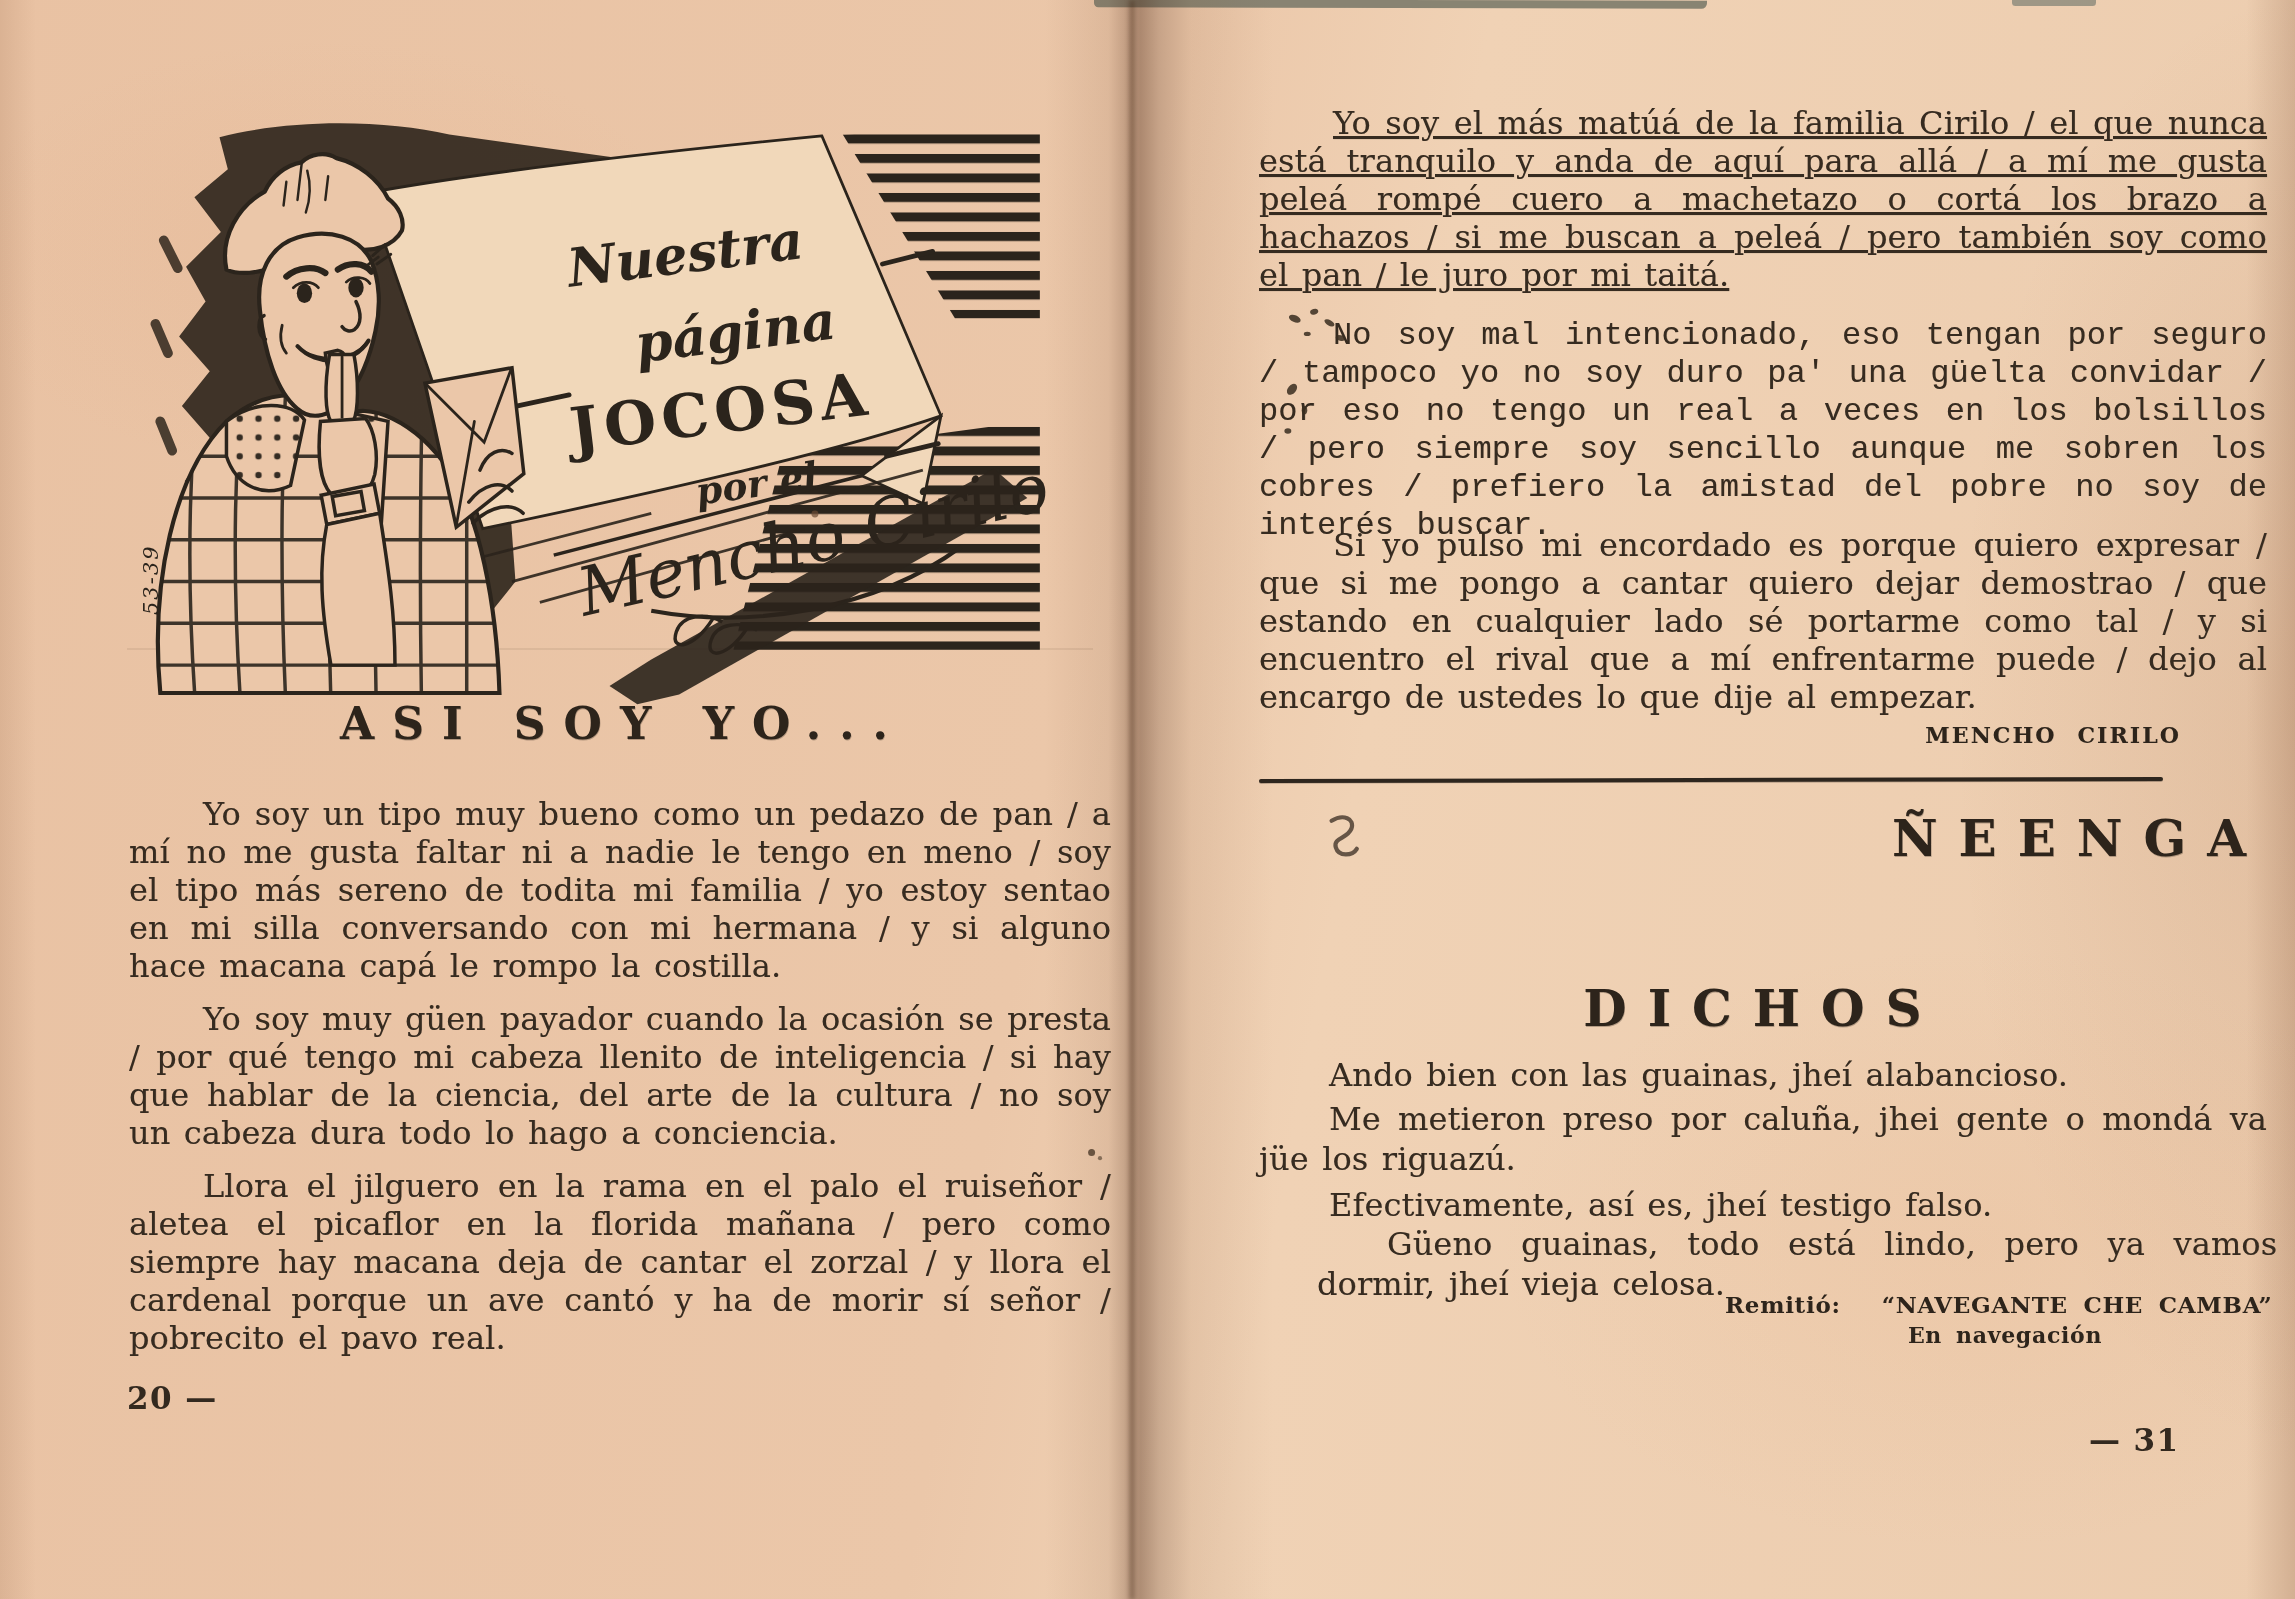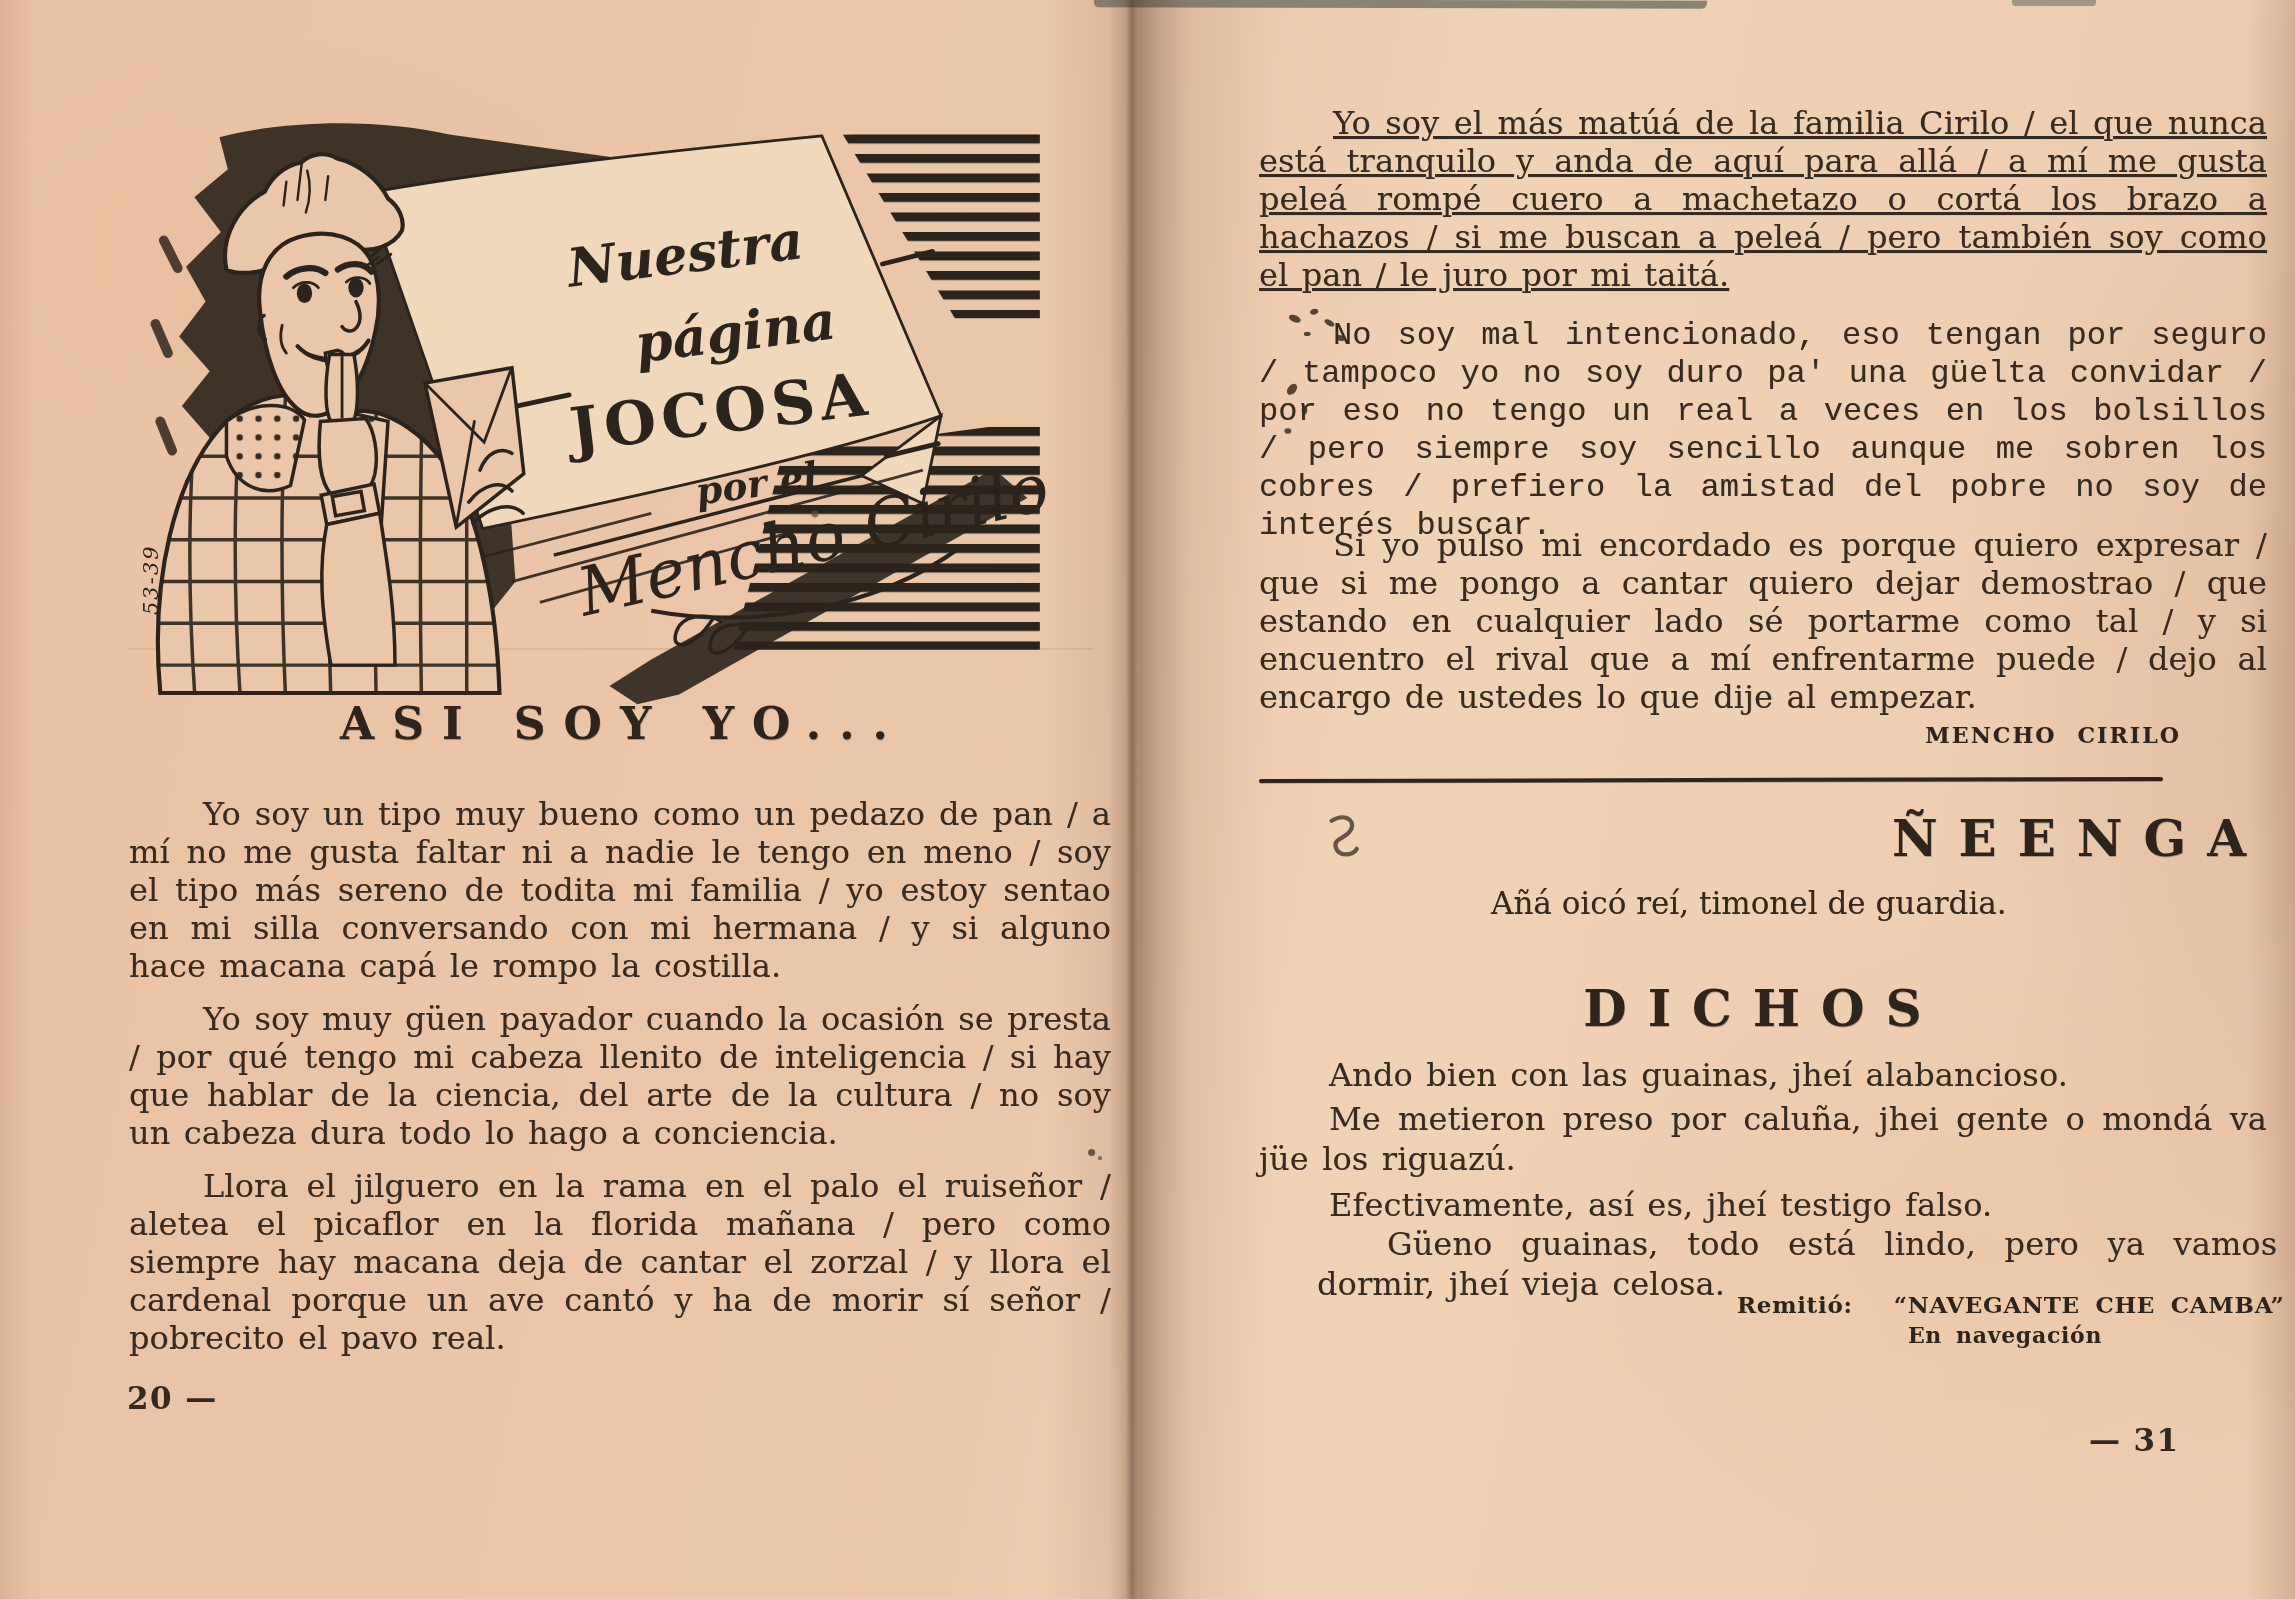--- a/index.html
+++ b/index.html
@@ -192,31 +192,30 @@
     <div class="abs par" style="left:1259px;top:104px;width:1008px;text-decoration:underline;">Yo soy el más matúá de la familia Cirilo / el que nunca está tranquilo y anda de aquí para allá / a mí me gusta peleá rompé cuero a machetazo o cortá los brazo a hachazos / si me buscan a peleá / pero también soy como el pan / le juro por mi taitá.</div>
     <div class="abs par" style="left:1259px;top:317px;width:1008px;font-family:Liberation Mono, monospace;">No soy mal intencionado, eso tengan por seguro / tampoco yo no soy duro pa' una güelta convidar / por eso no tengo un real a veces en los bolsillos / pero siempre soy sencillo aunque me sobren los cobres / prefiero la amistad del pobre no soy de interés buscar.</div>
     <div class="abs par" style="left:1259px;top:526px;width:1008px;">Si yo pulso mi encordado es porque quiero expresar / que si me pongo a cantar quiero dejar demostrao / que estando en cualquier lado sé portarme como tal / y si encuentro el rival que a mí enfrentarme puede / dejo al encargo de ustedes lo que dije al empezar.</div>
 
     <div class="abs small-caps-credit" style="left:1259px;top:723px;width:922px;text-align:right;">MENCHO CIRILO</div>
 
     <div class="abs rule"></div>
 
     <div class="abs display" style="left:1259px;top:809px;width:1008px;font-size:50px;letter-spacing:21px;text-align:right;">ÑEENGA</div>
     <div class="abs" style="left:1491px;top:884px;font:400 31px/39px 'DejaVu Serif',serif;color:#33281d;text-shadow:0.3px 0.3px 0 rgba(51,40,29,.3);">
-      <div>Añá oicó reí, timonel de guardia.</div>
     </div>
 
     <div class="abs display" style="left:1259px;top:979px;width:1008px;font-size:50px;letter-spacing:21px;text-align:center;">DICHOS</div>
 
     <div class="abs par" style="left:1259px;top:1055px;width:1008px;line-height:40px;text-indent:70px;">Ando bien con las guainas, jheí alabancioso.</div>
     <div class="abs par" style="left:1259px;top:1099px;width:1008px;line-height:40px;text-indent:70px;">Me metieron preso por caluña, jhei gente o mondá va jüe los riguazú.</div>
     <div class="abs par" style="left:1259px;top:1185px;width:1008px;line-height:40px;text-indent:70px;">Efectivamente, así es, jheí testigo falso.</div>
     <div class="abs par" style="left:1317px;top:1224px;width:1008px;line-height:40px;text-indent:70px;">Güeno guainas, todo está lindo, pero ya vamos a dormir, jheí vieja celosa.</div>
 
-    <div class="abs" style="left:1725px;top:1292px;font:700 23px/26.5px 'DejaVu Serif',serif;color:#2d241b;letter-spacing:0.7px;word-spacing:7px;white-space:nowrap;margin-left:12px;">
+    <div class="abs" style="left:1725px;top:1292px;font:700 23px/26.5px 'DejaVu Serif',serif;color:#2d241b;letter-spacing:0.7px;word-spacing:7px;white-space:nowrap;">
       <span>Remitió:</span>
       <span style="display:inline-block;width:9.7px;"></span>
       <span>“NAVEGANTE CHE CAMBA”</span>
     </div>
     <div class="abs" style="left:1810px;top:1323px;width:390px;text-align:center;font:700 22px/25px 'DejaVu Serif',serif;color:#2d241b;letter-spacing:0.7px;word-spacing:5.6px;">En navegación</div>
 
     <div class="abs pagenum" style="left:2089px;top:1380px;width:139px;text-align:left;margin-top:44px;">— 31</div>
   </div>
 
   <svg class="abs" style="left:1274px;top:299px;" width="97" height="153" viewBox="0 0 140 220">

